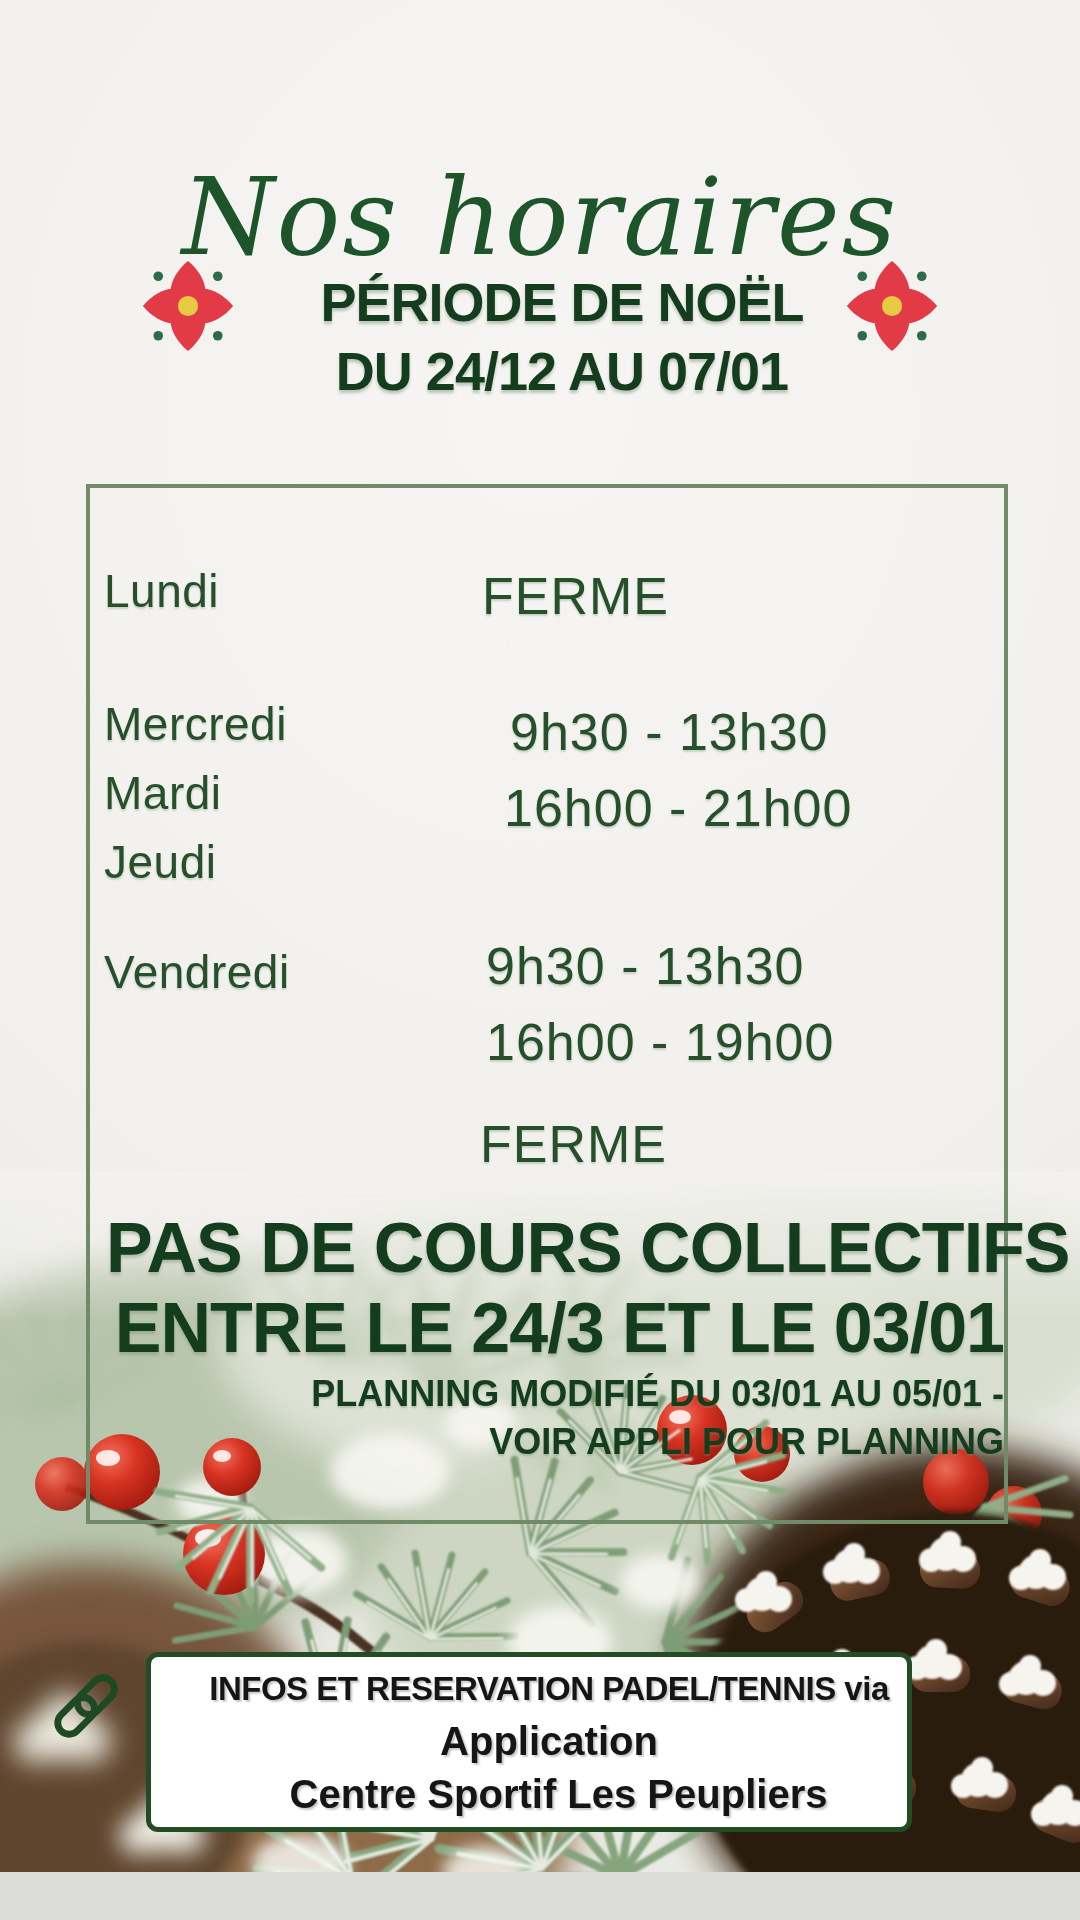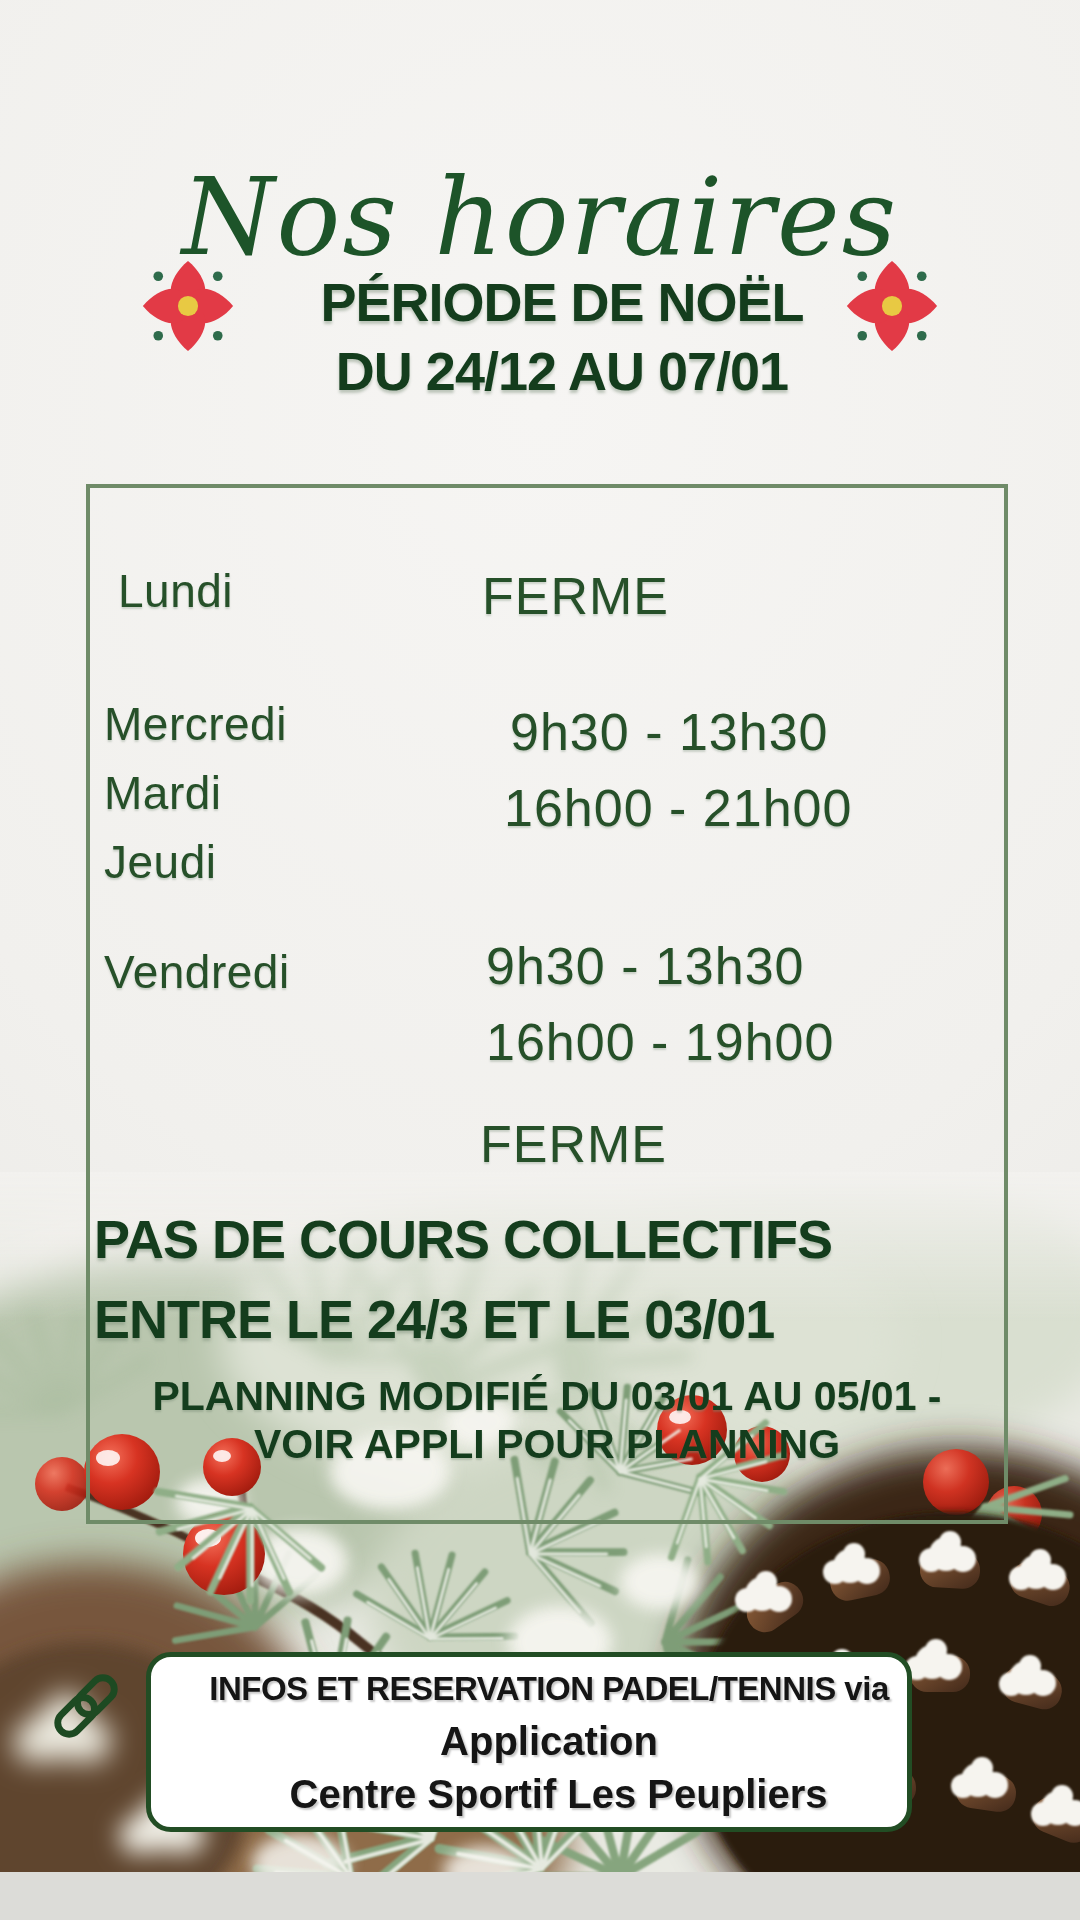--- a/index.html
+++ b/index.html
@@ -30,30 +30,30 @@
   .schedule-box{
     position:absolute;left:86px;top:484px;width:914px;height:1032px;z-index:3;
     border:4px solid #6f8b68;background:transparent;
   }
   .sline{position:absolute;white-space:nowrap;line-height:1.1;
     color:#265029;text-shadow:0 2px 2px rgba(125,145,125,.35);}
   .day{font-size:46px;font-weight:400;letter-spacing:.5px;}
   .days-block{position:absolute;left:14px;font-size:46px;line-height:69px;color:#265029;
     text-shadow:0 2px 2px rgba(125,145,125,.35);letter-spacing:.5px;}
   .time{font-size:52px;font-weight:400;letter-spacing:1px;}
-  .notice{position:absolute;left:4px;right:0;text-align:left;font-weight:700;
-    font-size:54px;line-height:1.1;color:#143d1d;letter-spacing:-1px;white-space:nowrap;
+  .notice{position:absolute;left:16px;right:0;text-align:right;font-weight:700;
+    font-size:70px;line-height:1.1;color:#143d1d;letter-spacing:-1px;white-space:nowrap;
     text-shadow:0 3px 3px rgba(120,140,118,.45);}
-  .subnotice{position:absolute;left:0;right:0;text-align:center;font-weight:700;
-    font-size:41px;line-height:1.1;color:#143d1d;letter-spacing:0;white-space:nowrap;
+  .subnotice{position:absolute;left:0;right:0;text-align:right;font-weight:700;
+    font-size:36px;line-height:1.1;color:#143d1d;letter-spacing:0;white-space:nowrap;
     text-shadow:0 2px 2px rgba(120,140,118,.4);}
   
   .pill{
     position:absolute;left:146px;top:1652px;width:766px;height:180px;z-index:4;
-    background:#ffffff;border:5px solid #224d24;border-radius:25px;box-sizing:border-box;
+    background:#ffffff;border:5px solid #224d24;border-radius:12px;box-sizing:border-box;
     display:flex;flex-direction:column;justify-content:center;
     color:#151515;font-weight:700;text-align:center;padding-left:40px;
   }
   .pill .l1{font-size:33px;line-height:50px;letter-spacing:-.5px;text-shadow:2px 2px 2px rgba(0,0,0,.22);}
   .pill .l2{font-size:40px;line-height:54px;text-shadow:2px 2px 2px rgba(0,0,0,.22);}
   .pill .l3{font-size:40px;line-height:52px;text-shadow:2px 2px 2px rgba(0,0,0,.22);margin-left:19px;}
   .link-icon{position:absolute;left:48px;top:1668px;width:76px;height:76px;z-index:4;}
 </style>
 </head>
 <body>
@@ -264,21 +264,21 @@
     <g fill="#2e6b4b">
       <circle cx="-31" cy="-31" r="5"></circle>
         <circle cx="31" cy="-31" r="5"></circle>
       <circle cx="-31" cy="31" r="5"></circle>
         <circle cx="31" cy="31" r="5"></circle>
     </g>
   </svg>
 
   <div class="schedule-box">
 
-    <div class="sline day" style="left:28px;top:78px;">Lundi</div>
+    <div class="sline day" style="left:14px;top:78px;">Lundi</div>
     <div class="sline time" style="left:392px;top:80px;">FERME</div>
 
     <div class="days-block" style="top:202px;">
       <div>Mercredi</div>
       <div>Mardi</div>
       <div>Jeudi</div>
     </div>
     <div class="sline time" style="left:420px;top:216px;">9h30 - 13h30</div>
     <div class="sline time" style="left:414px;top:292px;">16h00 - 21h00</div>
 

